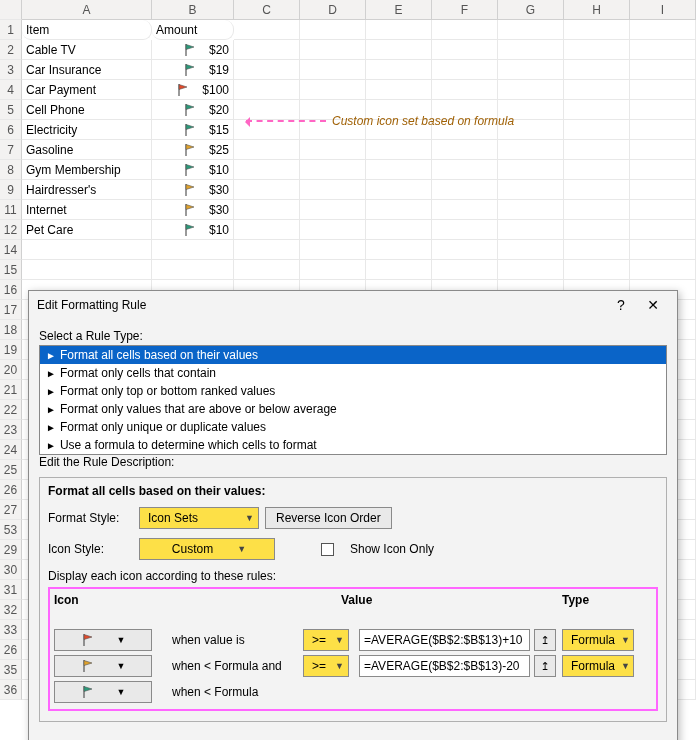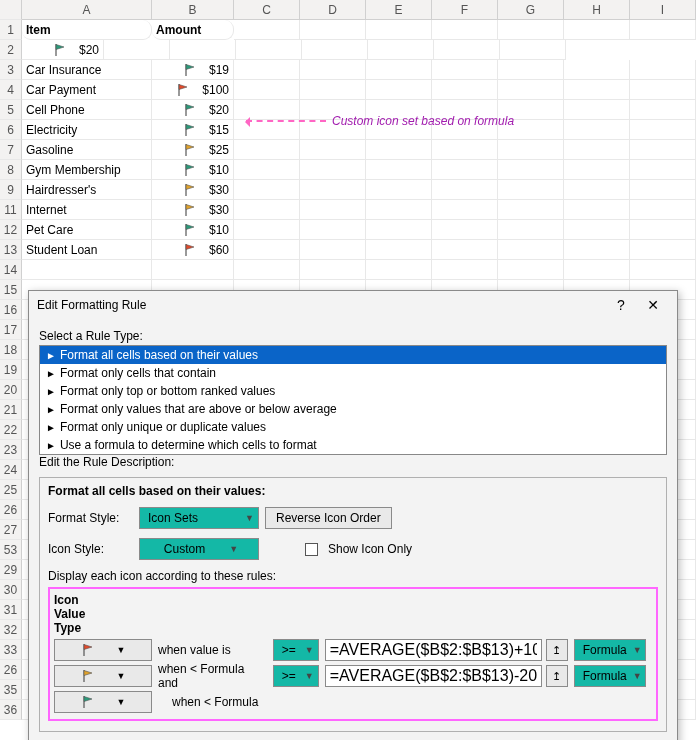--- a/index.html
+++ b/index.html
@@ -36,21 +36,21 @@
   .cell {
     border-right: 1px solid #e8e8e8;
     border-bottom: 1px solid #e8e8e8;
     padding: 0 4px;
     overflow: hidden;
     white-space: nowrap;
   }
   .colA { width: 130px; }
   .colB { width: 82px; }
   .colC, .colD, .colE, .colF, .colG, .colH, .colI { width: 66px; }
-  .hdr { font-weight: bold; border-radius: 9px; }
+  .hdr { font-weight: normal; border-radius: 9px; }
   .amt-cell { display:flex; align-items:center; justify-content:flex-end; gap:12px; }
   .flag { flex: 0 0 auto; }
   .amt { flex:0 0 auto; text-align:right; }
   .annot {
     position: absolute;
     left: 246px; top: 114px;
     display: flex; align-items: center;
     color: #ff66c4;
     font-style: italic;
     gap: 6px;
@@ -58,21 +58,21 @@
   .annot-arrow {
     width: 80px; height: 0;
     border-top: 2px dashed #ff66c4;
     position: relative;
   }
   .annot-arrow::before {
     content: ""; position:absolute; left:-6px; top:-5px;
     border: 5px solid transparent;
     border-right-color: #ff66c4;
   }
-  .annot-text { color:#a21caf; font-style:italic; }
+  .annot-text { color:#a16207; font-style:italic; }
   .dialog {
     position: absolute;
     left: 28px; top: 290px;
     width: 650px;
     background: #f3f3f3;
     border: 1px solid #8a8a8a;
     box-shadow: 2px 2px 8px rgba(0,0,0,0.25);
   }
   .dlg-title {
     display:flex; align-items:center;
@@ -90,49 +90,49 @@
   }
   .rule-item { padding: 2px 6px; display:flex; align-items:center; gap:4px; }
   .rule-item.sel { background:#0a64c8; color:#fff; }
   .rule-item .caret { font-size:10px; }
   .desc-box { border:1px solid #b0b0b0; margin-top:8px; padding:6px 8px 10px 8px; background:#f3f3f3; }
   .desc-title { font-weight:bold; margin-bottom:4px; }
   .frow { display:flex; align-items:center; gap:6px; margin:9px 0; }
   .lbl { width: 85px; }
   .select {
     display:inline-flex; align-items:center; justify-content:space-between;
-    height:22px; background:#14b8a6; border:1px solid #8a8a8a;
+    height:22px; background:#fde047; border:1px solid #8a8a8a;
     padding: 0 4px 0 8px; font-size:12px; cursor:pointer;
   }
   .select .caret { font-size:9px; color:#444; margin-left:6px; }
   .btn {
     display:inline-flex; align-items:center; justify-content:center;
     height:22px; padding:0 10px;
     background:#e9e9e9; border:1px solid #8a8a8a; cursor:pointer;
     font-size:12px;
   }
-  .chkrow { display:flex; align-items:center; gap:10px;padding-left:40px; }
+  .chkrow { display:flex; align-items:center; gap:16px;padding-left:40px; }
   .chk { width:13px; height:13px; border:1px solid #555; background:#fff; }
   .rules-table { border:2px solid #ff66ff; padding:4px; margin-top:4px; }
-  .rt-head { display:flex; font-weight:bold; margin-bottom:2px;flex-direction:column; }
+  .rt-head { display:flex; font-weight:bold; margin-bottom:20px; }
   .rt-row { display:flex; align-items:center; height:26px; gap:6px; }
   .col-icon { width:112px; }
   .col-cond { width:125px; }
   .col-op { width:50px; }
   .col-value { flex:1; display:flex; align-items:center; gap:4px; }
   .col-type { width:90px; }
   .icon-btn {
     display:inline-flex; align-items:center; justify-content:center;
     width:98px; height:22px; background:#e9e9e9; border:1px solid #8a8a8a;
     gap:22px; cursor:pointer;
   }
   .op-sel { width:46px; }
   .val-input {
     flex:1; height:22px; border:1px solid #8a8a8a; background:#fff;
-    padding:0 4px; font-size:16px;
+    padding:0 4px; font-size:12px;
   }
   .refedit-btn {
     width:22px; height:22px; border:1px solid #8a8a8a; background:#e9e9e9;
     display:inline-flex; align-items:center; justify-content:center; cursor:pointer;
   }
   .type-sel { width:72px; }
   .dlg-foot { display:flex; justify-content:flex-end; gap:10px; padding:8px; }
   .dlg-foot .btn { width:72px; }
   .dlg-foot .primary { border:2px solid #0a64c8; }
   svg.flag { width:14px; height:14px; }
@@ -161,20 +161,21 @@
         <div class="cell colC"></div>
         <div class="cell colD"></div>
         <div class="cell colE"></div>
         <div class="cell colF"></div>
         <div class="cell colG"></div>
         <div class="cell colH"></div>
         <div class="cell colI"></div>
       </div>
       <div class="row">
         <div class="rownum">2</div>
+        <div class="cell colA">Cable TV</div>
         <div class="cell colB">
           <div class="amt-cell">
             <svg class="flag" viewBox="0 0 14 14">
               <line x1="3" y1="1" x2="3" y2="13" stroke="#555" stroke-width="1.2"></line>
               <path d="M3 1.5 L11 4 L3 6.5 Z" fill="#2b9a7a" stroke="#555" stroke-width="0.6"></path>
             </svg>
             <span class="amt">$20</span>
           </div>
         </div>
         <div class="cell colC"></div>
@@ -348,40 +349,20 @@
       <div class="row">
         <div class="rownum">12</div>
         <div class="cell colA">Pet Care</div>
         <div class="cell colB">
           <div class="amt-cell">
             <svg class="flag" viewBox="0 0 14 14">
               <line x1="3" y1="1" x2="3" y2="13" stroke="#555" stroke-width="1.2"></line>
               <path d="M3 1.5 L11 4 L3 6.5 Z" fill="#2b9a7a" stroke="#555" stroke-width="0.6"></path>
             </svg>
             <span class="amt">$10</span>
-          </div>
-        </div>
-        <div class="cell colC"></div>
-        <div class="cell colD"></div>
-        <div class="cell colE"></div>
-        <div class="cell colF"></div>
-        <div class="cell colG"></div>
-        <div class="cell colH"></div>
-        <div class="cell colI"></div>
-      </div>
-      <div class="row">
-        <div class="rownum">13</div>
-        <div class="cell colA">Student Loan</div>
-        <div class="cell colB">
-          <div class="amt-cell">
-            <svg class="flag" viewBox="0 0 14 14">
-              <line x1="3" y1="1" x2="3" y2="13" stroke="#555" stroke-width="1.2"></line>
-              <path d="M3 1.5 L11 4 L3 6.5 Z" fill="#e04a2b" stroke="#555" stroke-width="0.6"></path>
-            </svg>
-            <span class="amt">$60</span>
           </div>
         </div>
         <div class="cell colC"></div>
         <div class="cell colD"></div>
         <div class="cell colE"></div>
         <div class="cell colF"></div>
         <div class="cell colG"></div>
         <div class="cell colH"></div>
         <div class="cell colI"></div>
       </div>
@@ -709,21 +690,21 @@
         <div class="frow">
           <span class="lbl">Format Style:</span>
           <span class="select" style="width:120px">
             <span>Icon Sets</span>
             <span class="caret">▼</span>
           </span>
           <span class="btn">Reverse Icon Order</span>
         </div>
         <div class="frow">
           <span class="lbl">Icon Style:</span>
-          <span class="select" style="width:120px;justify-content:center;gap:18px">
+          <span class="select" style="width:136px;justify-content:center;gap:18px">
             <span>Custom</span>
             <span class="caret">▼</span>
           </span>
           <span class="chkrow">
             <span class="chk"></span>
             <span>Show Icon Only</span>
           </span>
         </div>
         <div class="sect-label" style="margin-top:0">Display each icon according to these rules:</div>
 

